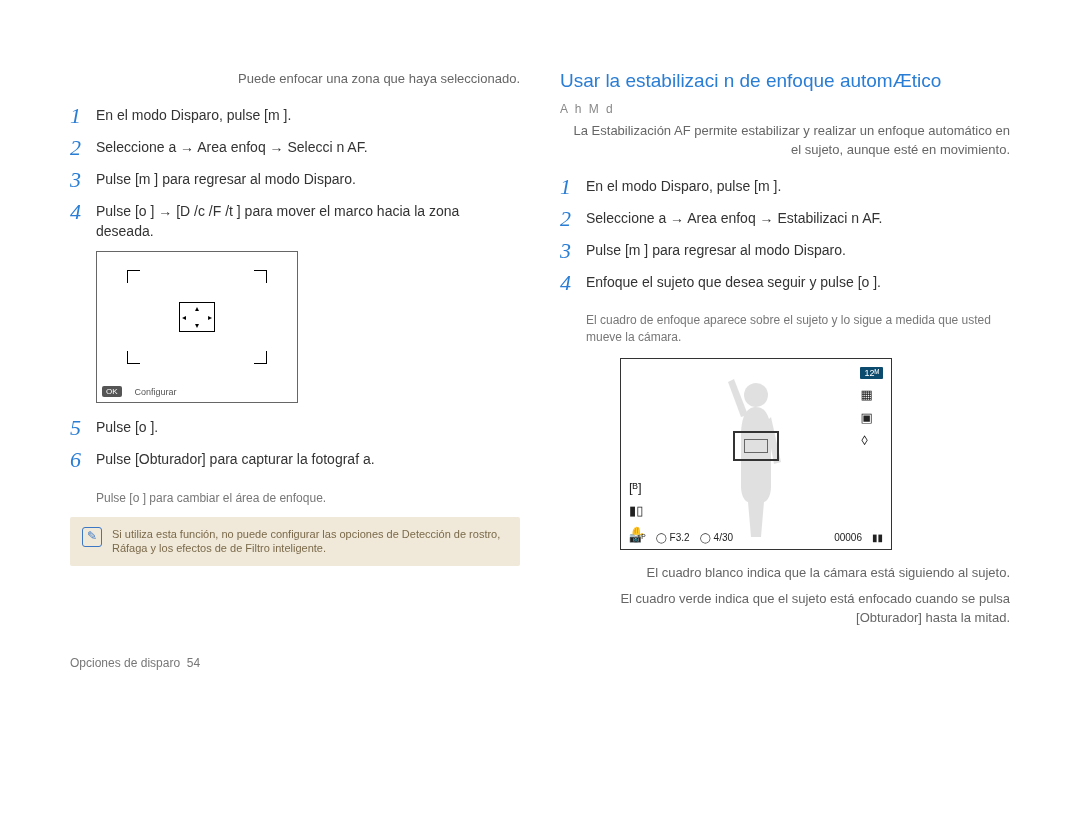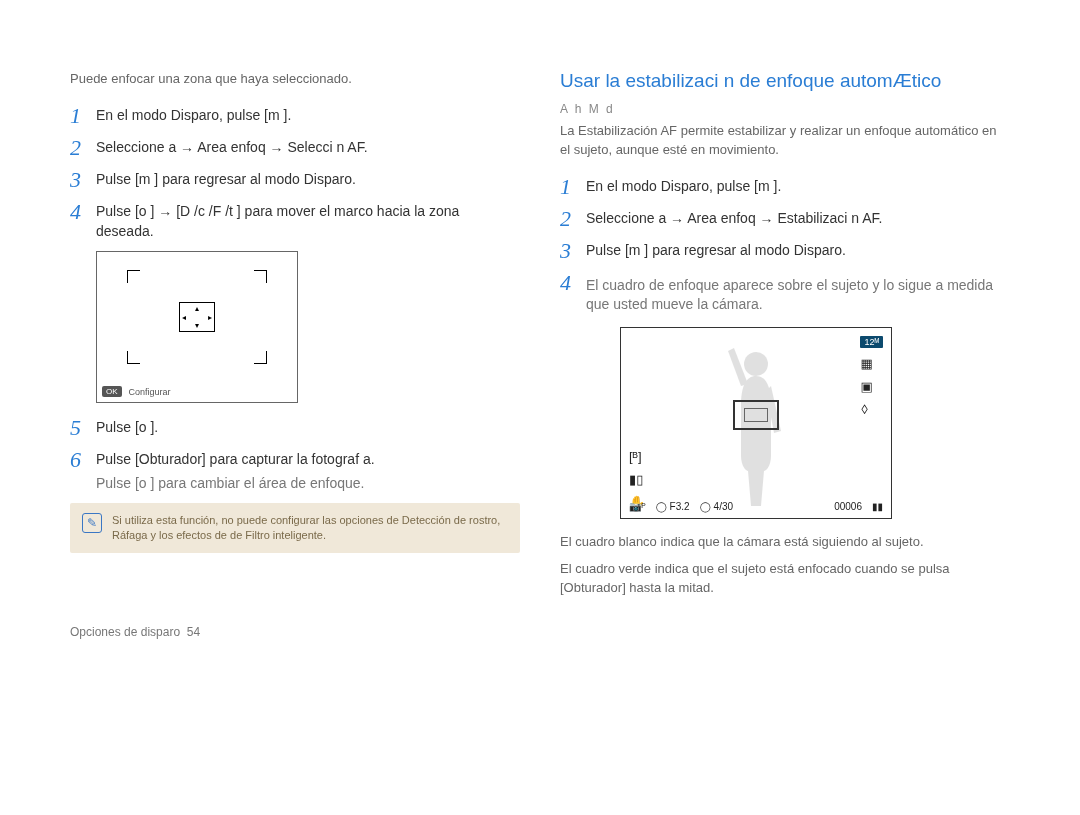--- a/index.html
+++ b/index.html
@@ -42,20 +42,21 @@
     letter-spacing: 2px;
     margin-left: 6px;
     vertical-align: middle;
     font-weight: 400;
   }
   .intro-text {
     font-size: 13px;
     color: #666;
     margin: 0 0 16px 0;
     line-height: 1.45;
+    text-align: right;
   }
   .steps {
     list-style: none;
     padding: 0;
     margin: 0;
   }
   .steps > li {
     display: flex;
     align-items: flex-start;
     margin-bottom: 10px;
@@ -69,24 +70,24 @@
     font-weight: 300;
     width: 26px;
     flex: 0 0 26px;
     line-height: 1;
     font-family: Georgia, 'Times New Roman', serif;
   }
   .step-body {
     flex: 1;
   }
   .sub-text {
-    font-size: 14px;
+    font-size: 12px;
     color: #777;
     line-height: 1.4;
-    margin-top: 4px;
+    margin-top: 20px;
     display: block;
   }
   
   .diagram1 {
     border: 1px solid #666;
     width: 200px;
     height: 150px;
     margin: 10px 0 14px 26px;
     position: relative;
     background: #fff;
@@ -137,21 +138,21 @@
     align-items:center;
     font-size:9px;
     color:#555;
   }
   .ok-badge {
     background:#555;
     color:#fff;
     border-radius:2px;
     padding:1px 4px;
     font-size:8px;
-    margin-right:7px;
+    margin-right:13px;
   }
 
   
   .diagram2-wrap {
     margin: 12px 0 14px 60px;
   }
   .diagram2 {
     border:1px solid #333;
     width: 270px;
     height: 190px;
@@ -319,20 +320,21 @@
             <span class="step-num">2</span>
             <span class="step-body">Seleccione a     → Area enfoq → Estabilizaci n AF.</span>
           </li>
         <li>
             <span class="step-num">3</span>
             <span class="step-body">Pulse [m     ] para regresar al modo Disparo.</span>
           </li>
         <li>
           <span class="step-num">4</span>
           <span class="step-body">
+            <span>Enfoque el sujeto que desea seguir y pulse [o   ].</span>
             <span class="sub-text">El cuadro de enfoque aparece sobre el sujeto y lo sigue a medida que usted mueve la cámara.</span>
           </span>
         </li>
       </ol>
 
       <div class="diagram2-wrap">
         <div class="diagram2">
           <svg class="person" viewBox="0 0 60 160">
             <circle cx="30" cy="18" r="12"></circle>
             <path d="M30 30 C20 30 15 40 15 60 L15 110 C15 120 20 125 22 125 L25 160 L35 160 L38 125 C40 125 45 120 45 110 L45 60 C45 40 40 30 30 30 Z"></path>

